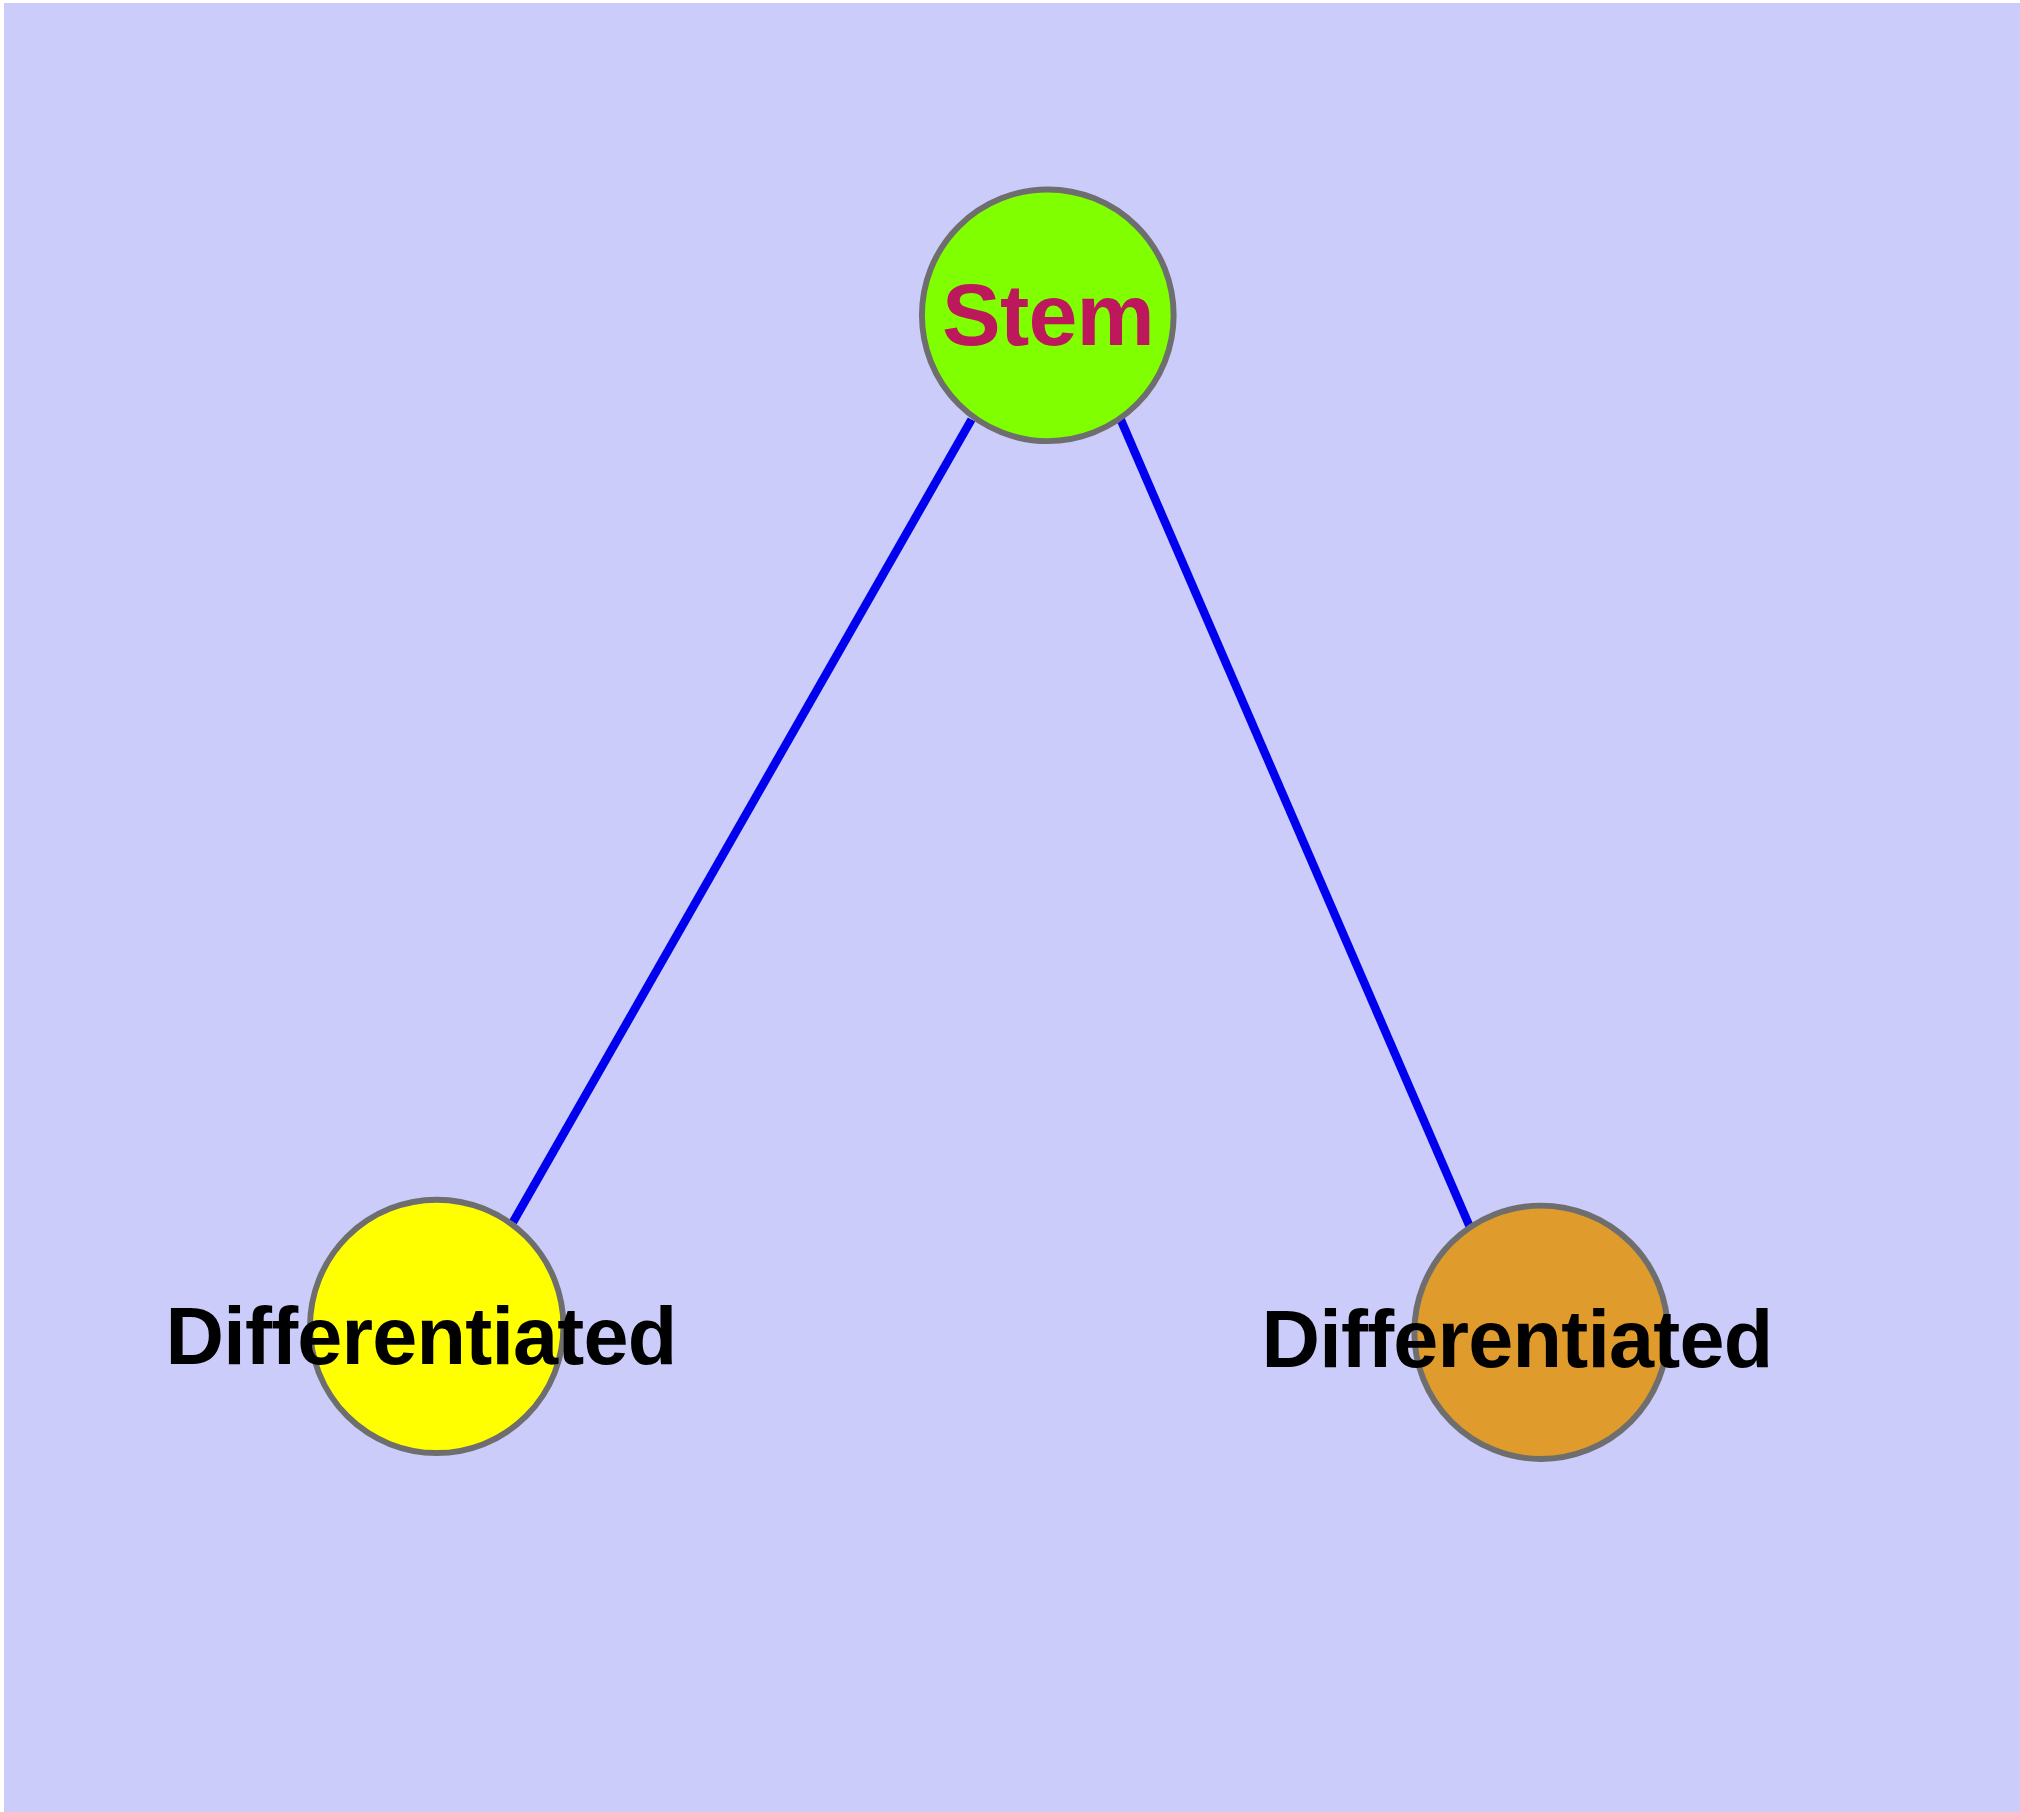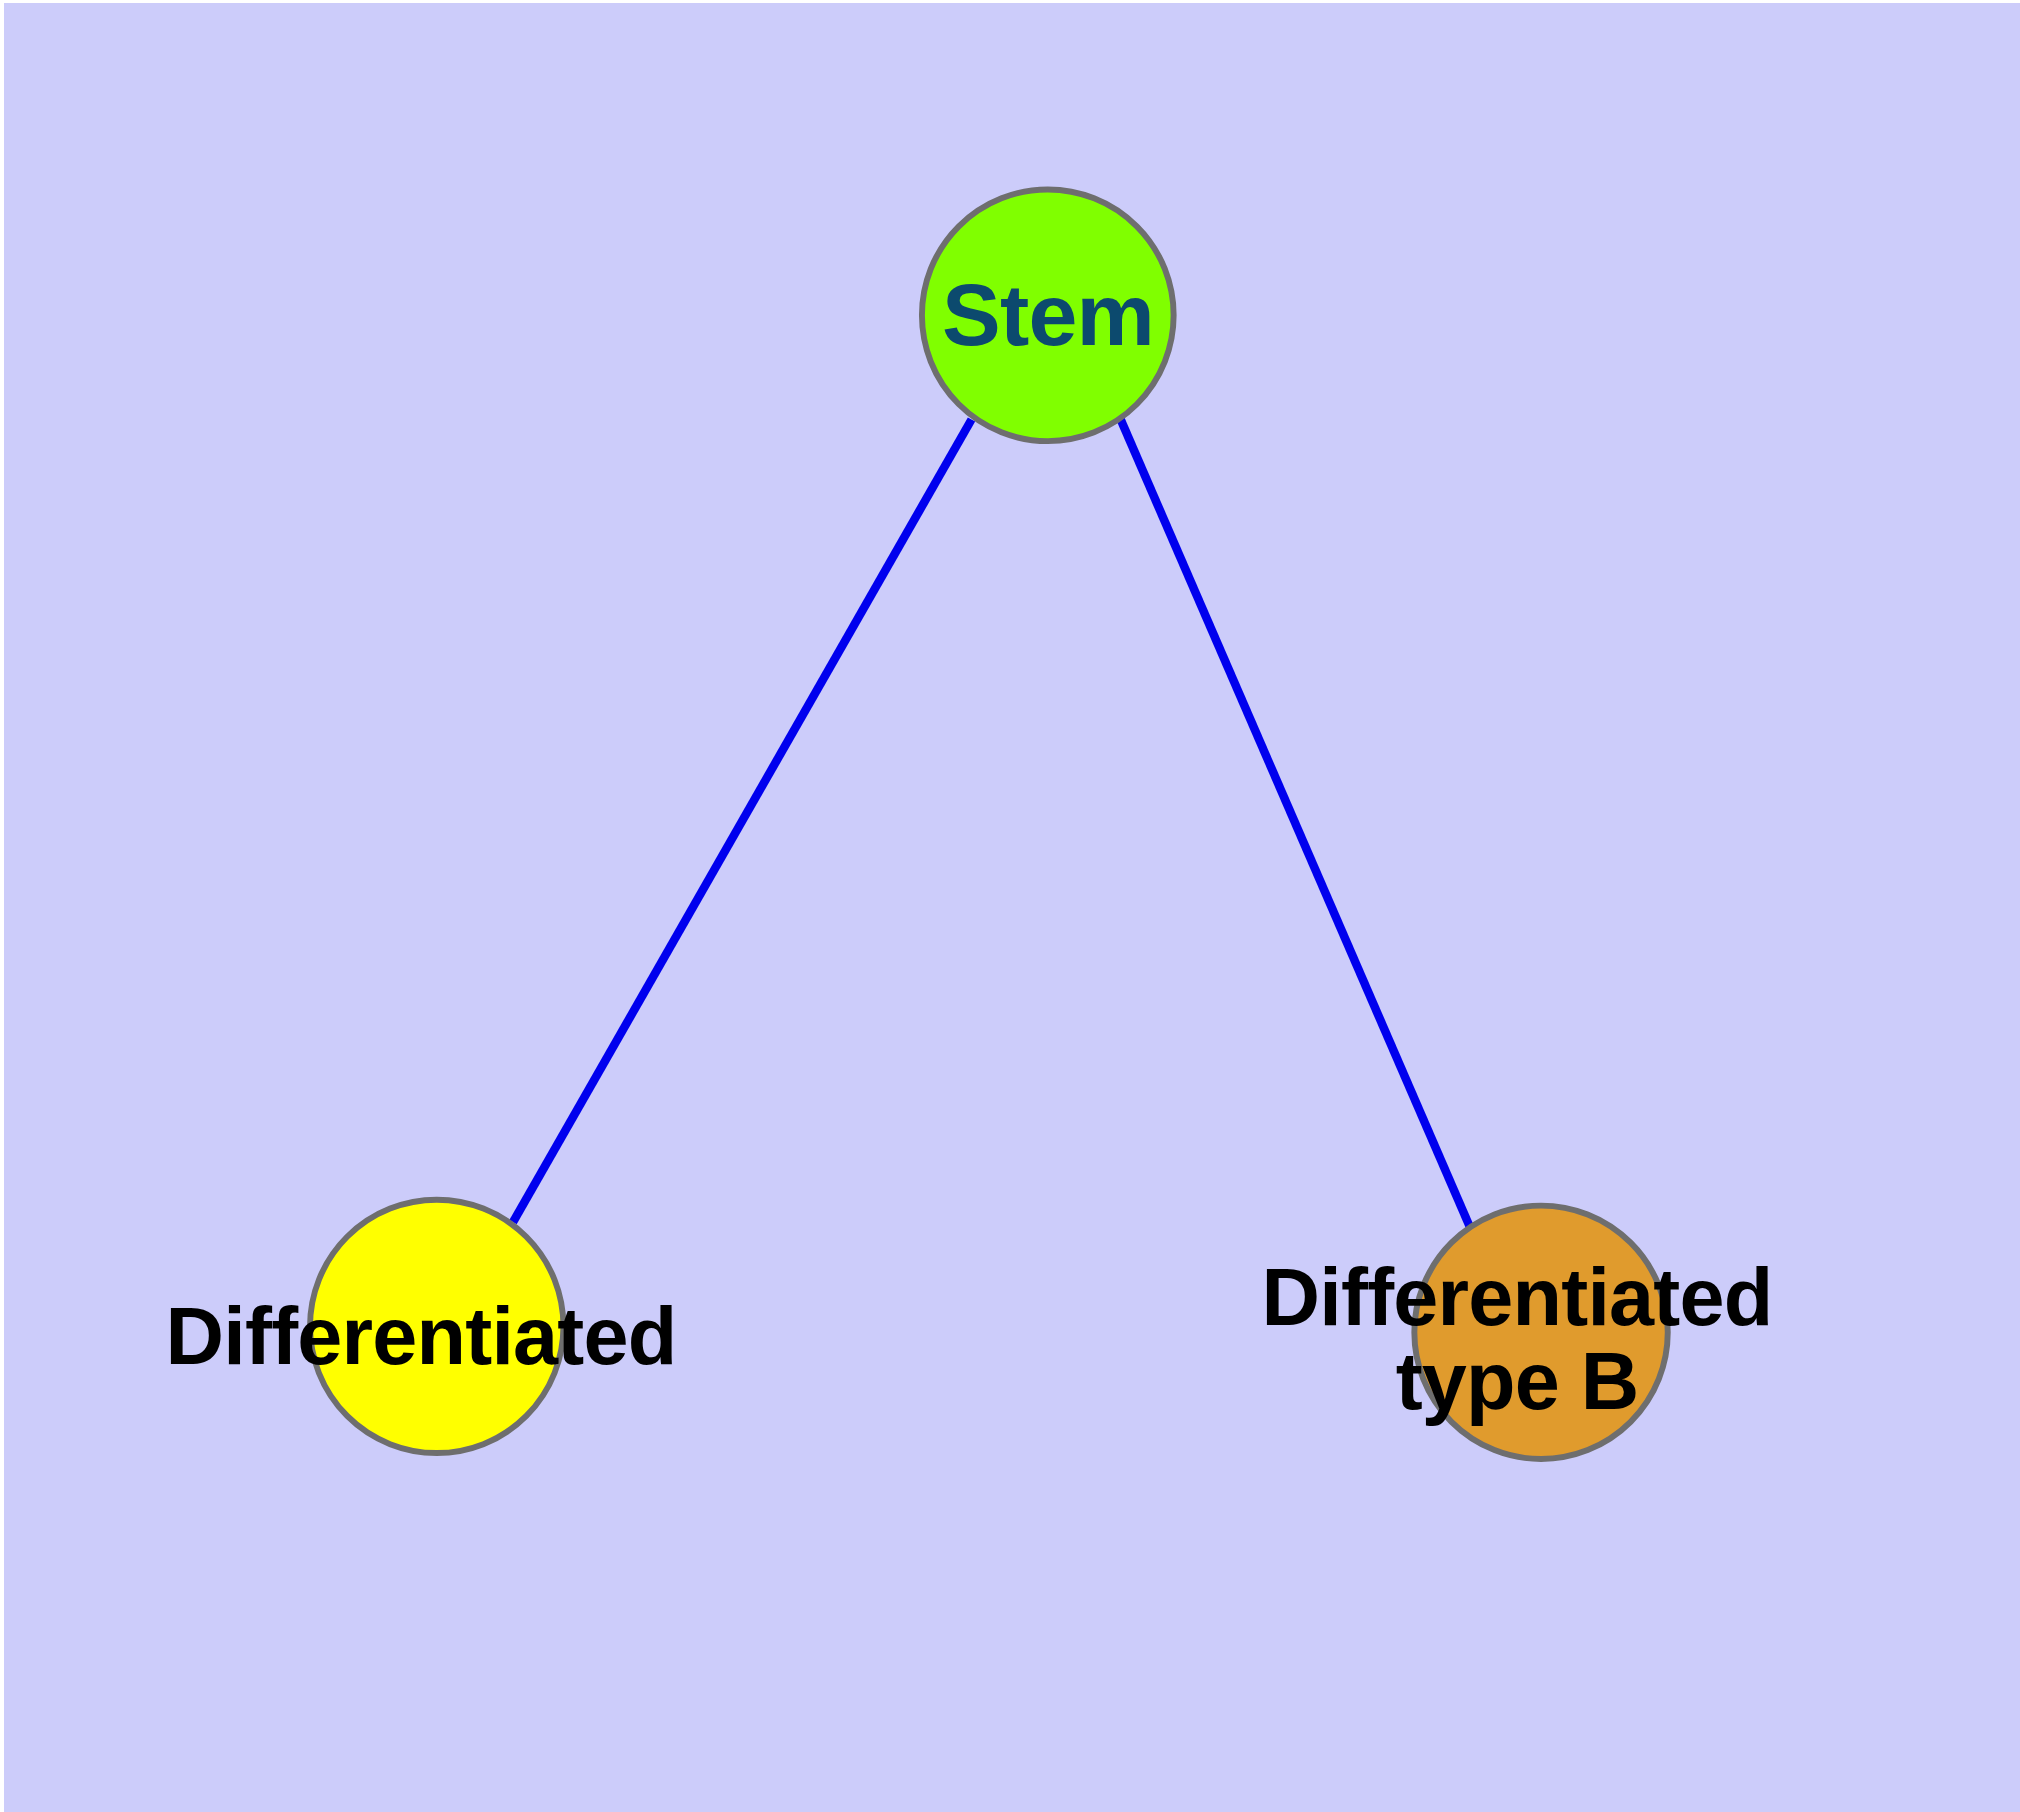--- a/index.html
+++ b/index.html
@@ -62,20 +62,20 @@
       <line class="graph-edge" id="edge1" x1="1322" y1="495" x2="1735" y2="1450" stroke="#0000ee" stroke-width="10" stroke-linecap="butt"></line>
     </g>
 
     <g>
       <circle id="node0" cx="1236" cy="372" r="148.5" fill="#80ff00" stroke="#6e6e6e" stroke-width="7"></circle>
       <circle id="node1" cx="515" cy="1565" r="149.5" fill="#ffff00" stroke="#6e6e6e" stroke-width="7"></circle>
       <circle id="node2" cx="1818" cy="1572" r="149.5" fill="#e09b2d" stroke="#6e6e6e" stroke-width="7"></circle>
     </g>
   </svg>
 
-  <div class="node-label" id="label0" style="left: 1048px; top: 315px; font-size: 88px; color: #0c4a6e;">Stem</div>
+  <div class="node-label" id="label0" style="left: 1048px; top: 315px; font-size: 88px; color: #be185d;">Stem</div>
 
   <div class="node-label small" id="label1" style="left: 421px; top: 1336px; font-size: 81px; color: rgb(0, 0, 0);"><span>Differentiated</span><br></div>
 
-  <div class="node-label small" id="label2" style="left: 1517px; top: 1339px; font-size: 81px; color: rgb(0, 0, 0);"><span>Differentiated</span><br><span>type B</span></div>
+  <div class="node-label small" id="label2" style="left: 1517px; top: 1339px; font-size: 81px; color: rgb(0, 0, 0);"><span>Differentiated</span><br></div>
 
 </div>
 
 
 </body></html>

